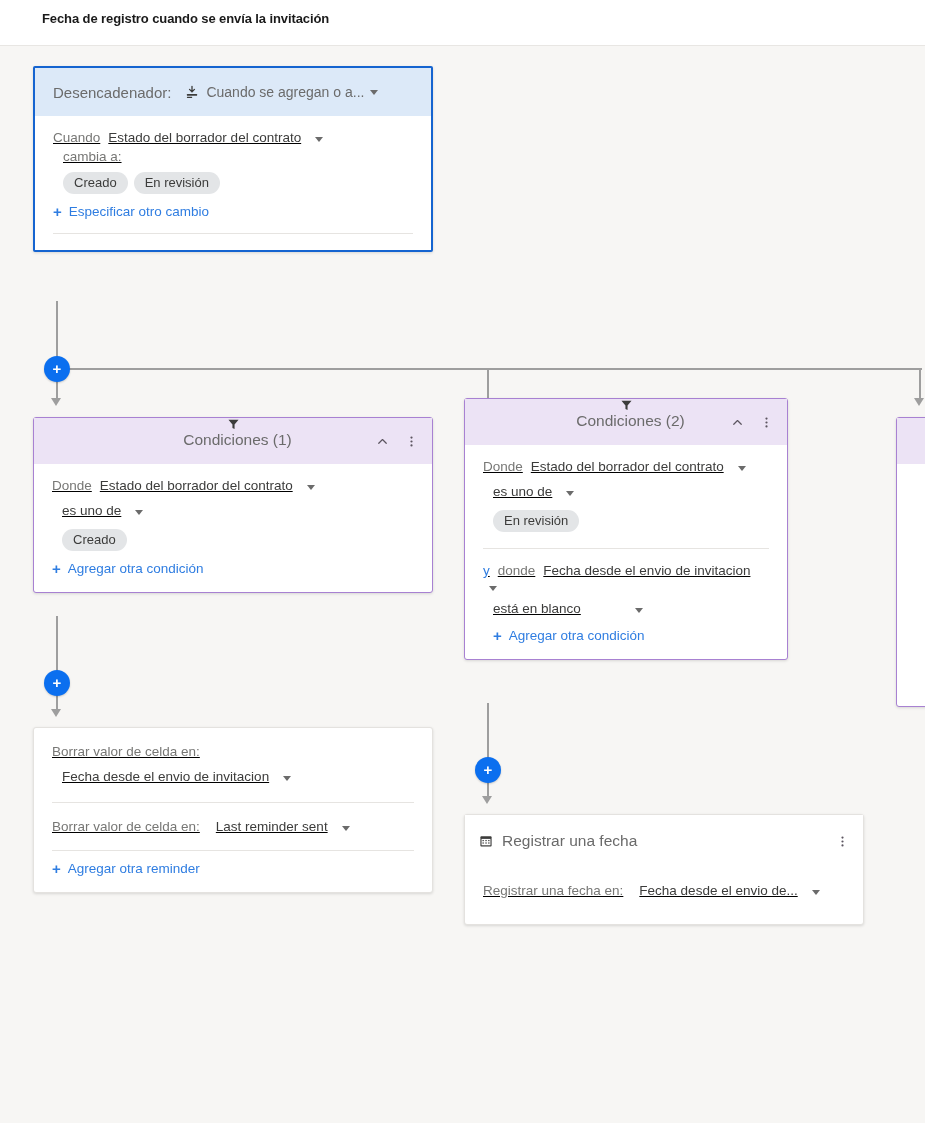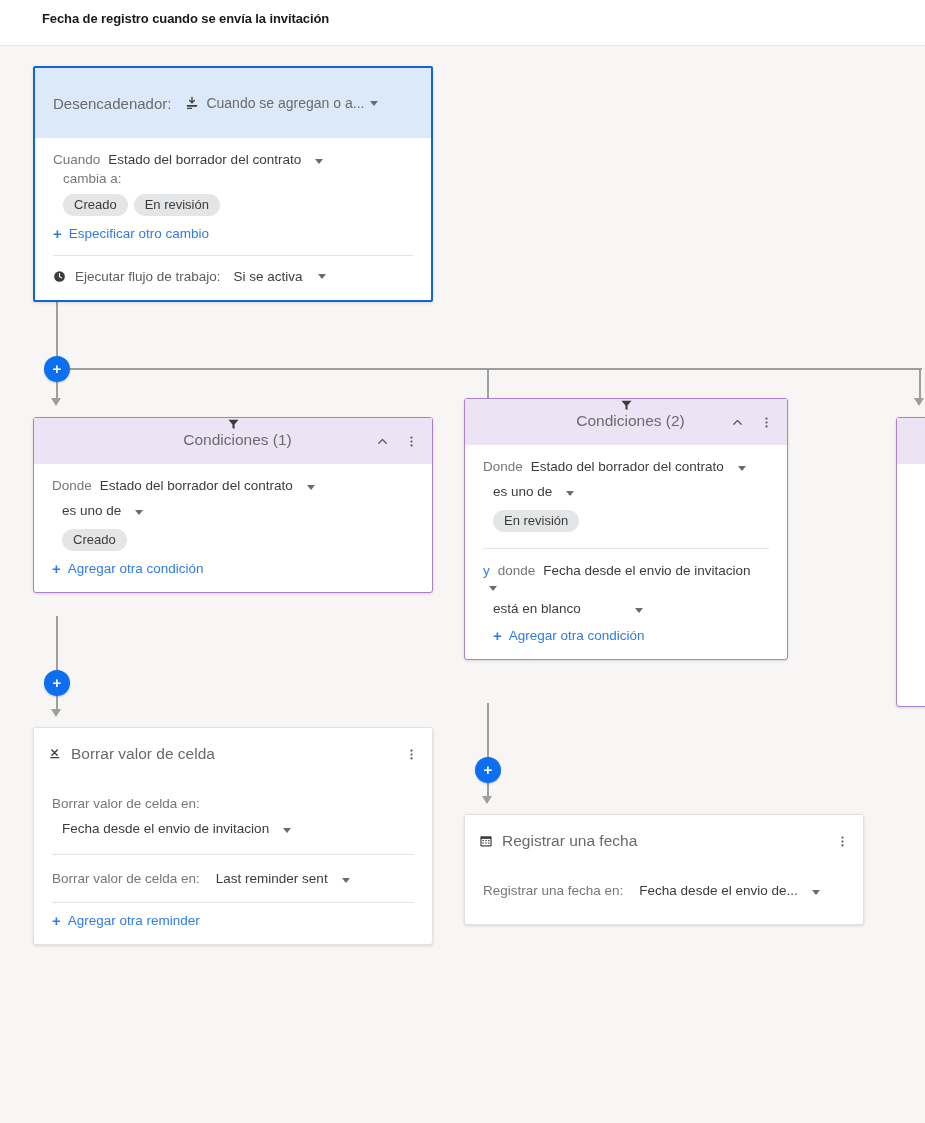--- a/index.html
+++ b/index.html
@@ -65,21 +65,21 @@
   }
   .card.trigger { border: 2px solid #1564d0; border-radius: 2px; }
   .card.cond    { border: 1px solid #a881d2; }
   .card.action  { border: 1px solid #e4e2df; }
 
   .card-head {
     position: relative; box-sizing: border-box;
     display: flex; align-items: center;
   }
   .trigger .card-head {
-    height: 70px; background: #dce9f8;
+    height: 48px; background: #dce9f8;
     padding: 0 18px;
   }
   .cond .card-head {
     height: 46px; background: #ece3f5;
     padding: 0 14px;
     flex-direction: column;
   }
   .action .card-head {
     height: 52px; background: #ffffff;
     padding: 0 14px;
@@ -102,21 +102,21 @@
 
   .icon { display: inline-flex; align-items: center; justify-content: center; }
   .icon svg { display: block; }
 
   
   .body { padding: 14px 18px 16px 18px; }
   .cond .body, .action .body { padding: 14px 18px 16px 18px; }
 
   .row {
     display: flex; align-items: baseline; flex-wrap: wrap;
-    gap: 8px; margin-bottom: 4px;
+    gap: 8px; margin-bottom: 4px; text-decoration: underline;
   }
   .lbl    { font-size: 13.5px; color: #777775; white-space: nowrap; }
   .lbl-blue { font-size: 13.5px; color: #2f7de1; white-space: nowrap; }
   .val {
     font-size: 13.5px; color: #3c3c3b; white-space: nowrap;
     cursor: pointer;
   }
   .caret {
     display: inline-block; width: 0; height: 0; margin-left: 6px;
     border-left: 4px solid transparent;
@@ -205,31 +205,20 @@
       </div>
       <div class="chiprow">
         <span class="chip">Creado</span>
         <span class="chip">En revisión</span>
       </div>
       <div class="addlink">
         <span class="plusglyph">+</span>
         <span>Especificar otro cambio</span>
       </div>
       <div class="divider"></div>
-      <div class="footrow">
-        <span class="icon">
-          <svg width="13" height="13" viewBox="0 0 16 16">
-            <circle cx="8" cy="8" r="6.6" fill="#3c3c3b"></circle>
-            <path d="M8 4.3 L8 8.2 L10.6 9.7" stroke="#ffffff" stroke-width="1.4" fill="none" stroke-linecap="round"></path>
-          </svg>
-        </span>
-        <span class="lbl">Ejecutar flujo de trabajo:</span>
-        <span class="val" style="margin-left:4px;">Si se activa</span>
-        <span class="caret"></span>
-      </div>
     </div>
   </div>
 
   <div class="card cond" style="left:33px; top:371px; width:400px;">
     <div class="card-head">
       <span class="icon">
         <svg width="13" height="13" viewBox="0 0 16 16">
           <path d="M1.8 2.2 H14.2 L9.3 8.1 V13.6 L6.7 12.2 V8.1 Z" fill="#3c3c3b"></path>
         </svg>
       </span>
@@ -327,38 +316,20 @@
     <div class="card-head">
       <span class="icon">
         <svg width="13" height="13" viewBox="0 0 16 16">
           <path d="M1.8 2.2 H14.2 L9.3 8.1 V13.6 L6.7 12.2 V8.1 Z" fill="#3c3c3b"></path>
         </svg>
       </span>
     </div>
   </div>
 
   <div class="card action" style="left:33px; top:681px; width:400px;">
-    <div class="card-head">
-      <span class="icon">
-        <svg width="14" height="14" viewBox="0 0 16 16">
-          <path d="M4.3 3.4 L10.6 9.3 M10.6 3.4 L4.3 9.3" stroke="#3c3c3b" stroke-width="1.6" stroke-linecap="round"></path>
-          <rect x="2.6" y="11.4" width="10.2" height="1.5" rx="0.4" fill="#3c3c3b"></rect>
-        </svg>
-      </span>
-      <span class="head-title" style="margin-left:9px;">Borrar valor de celda</span>
-      <span class="head-right">
-        <span class="icon" style="cursor:pointer; padding:4px;">
-          <svg width="13" height="13" viewBox="0 0 16 16">
-            <circle cx="8" cy="3.2" r="1.35" fill="#5c5560"></circle>
-            <circle cx="8" cy="8" r="1.35" fill="#5c5560"></circle>
-            <circle cx="8" cy="12.8" r="1.35" fill="#5c5560"></circle>
-          </svg>
-        </span>
-      </span>
-    </div>
     <div class="body" style="padding-top:16px;">
       <div class="row">
         <span class="lbl">Borrar valor de celda en:</span>
       </div>
       <div class="row indent" style="margin-top:10px;">
         <span class="val">Fecha desde el envio de invitacion</span>
         <span class="caret"></span>
       </div>
       <div class="divider" style="margin-top:18px;"></div>
       <div class="row" style="margin-top:16px;">

